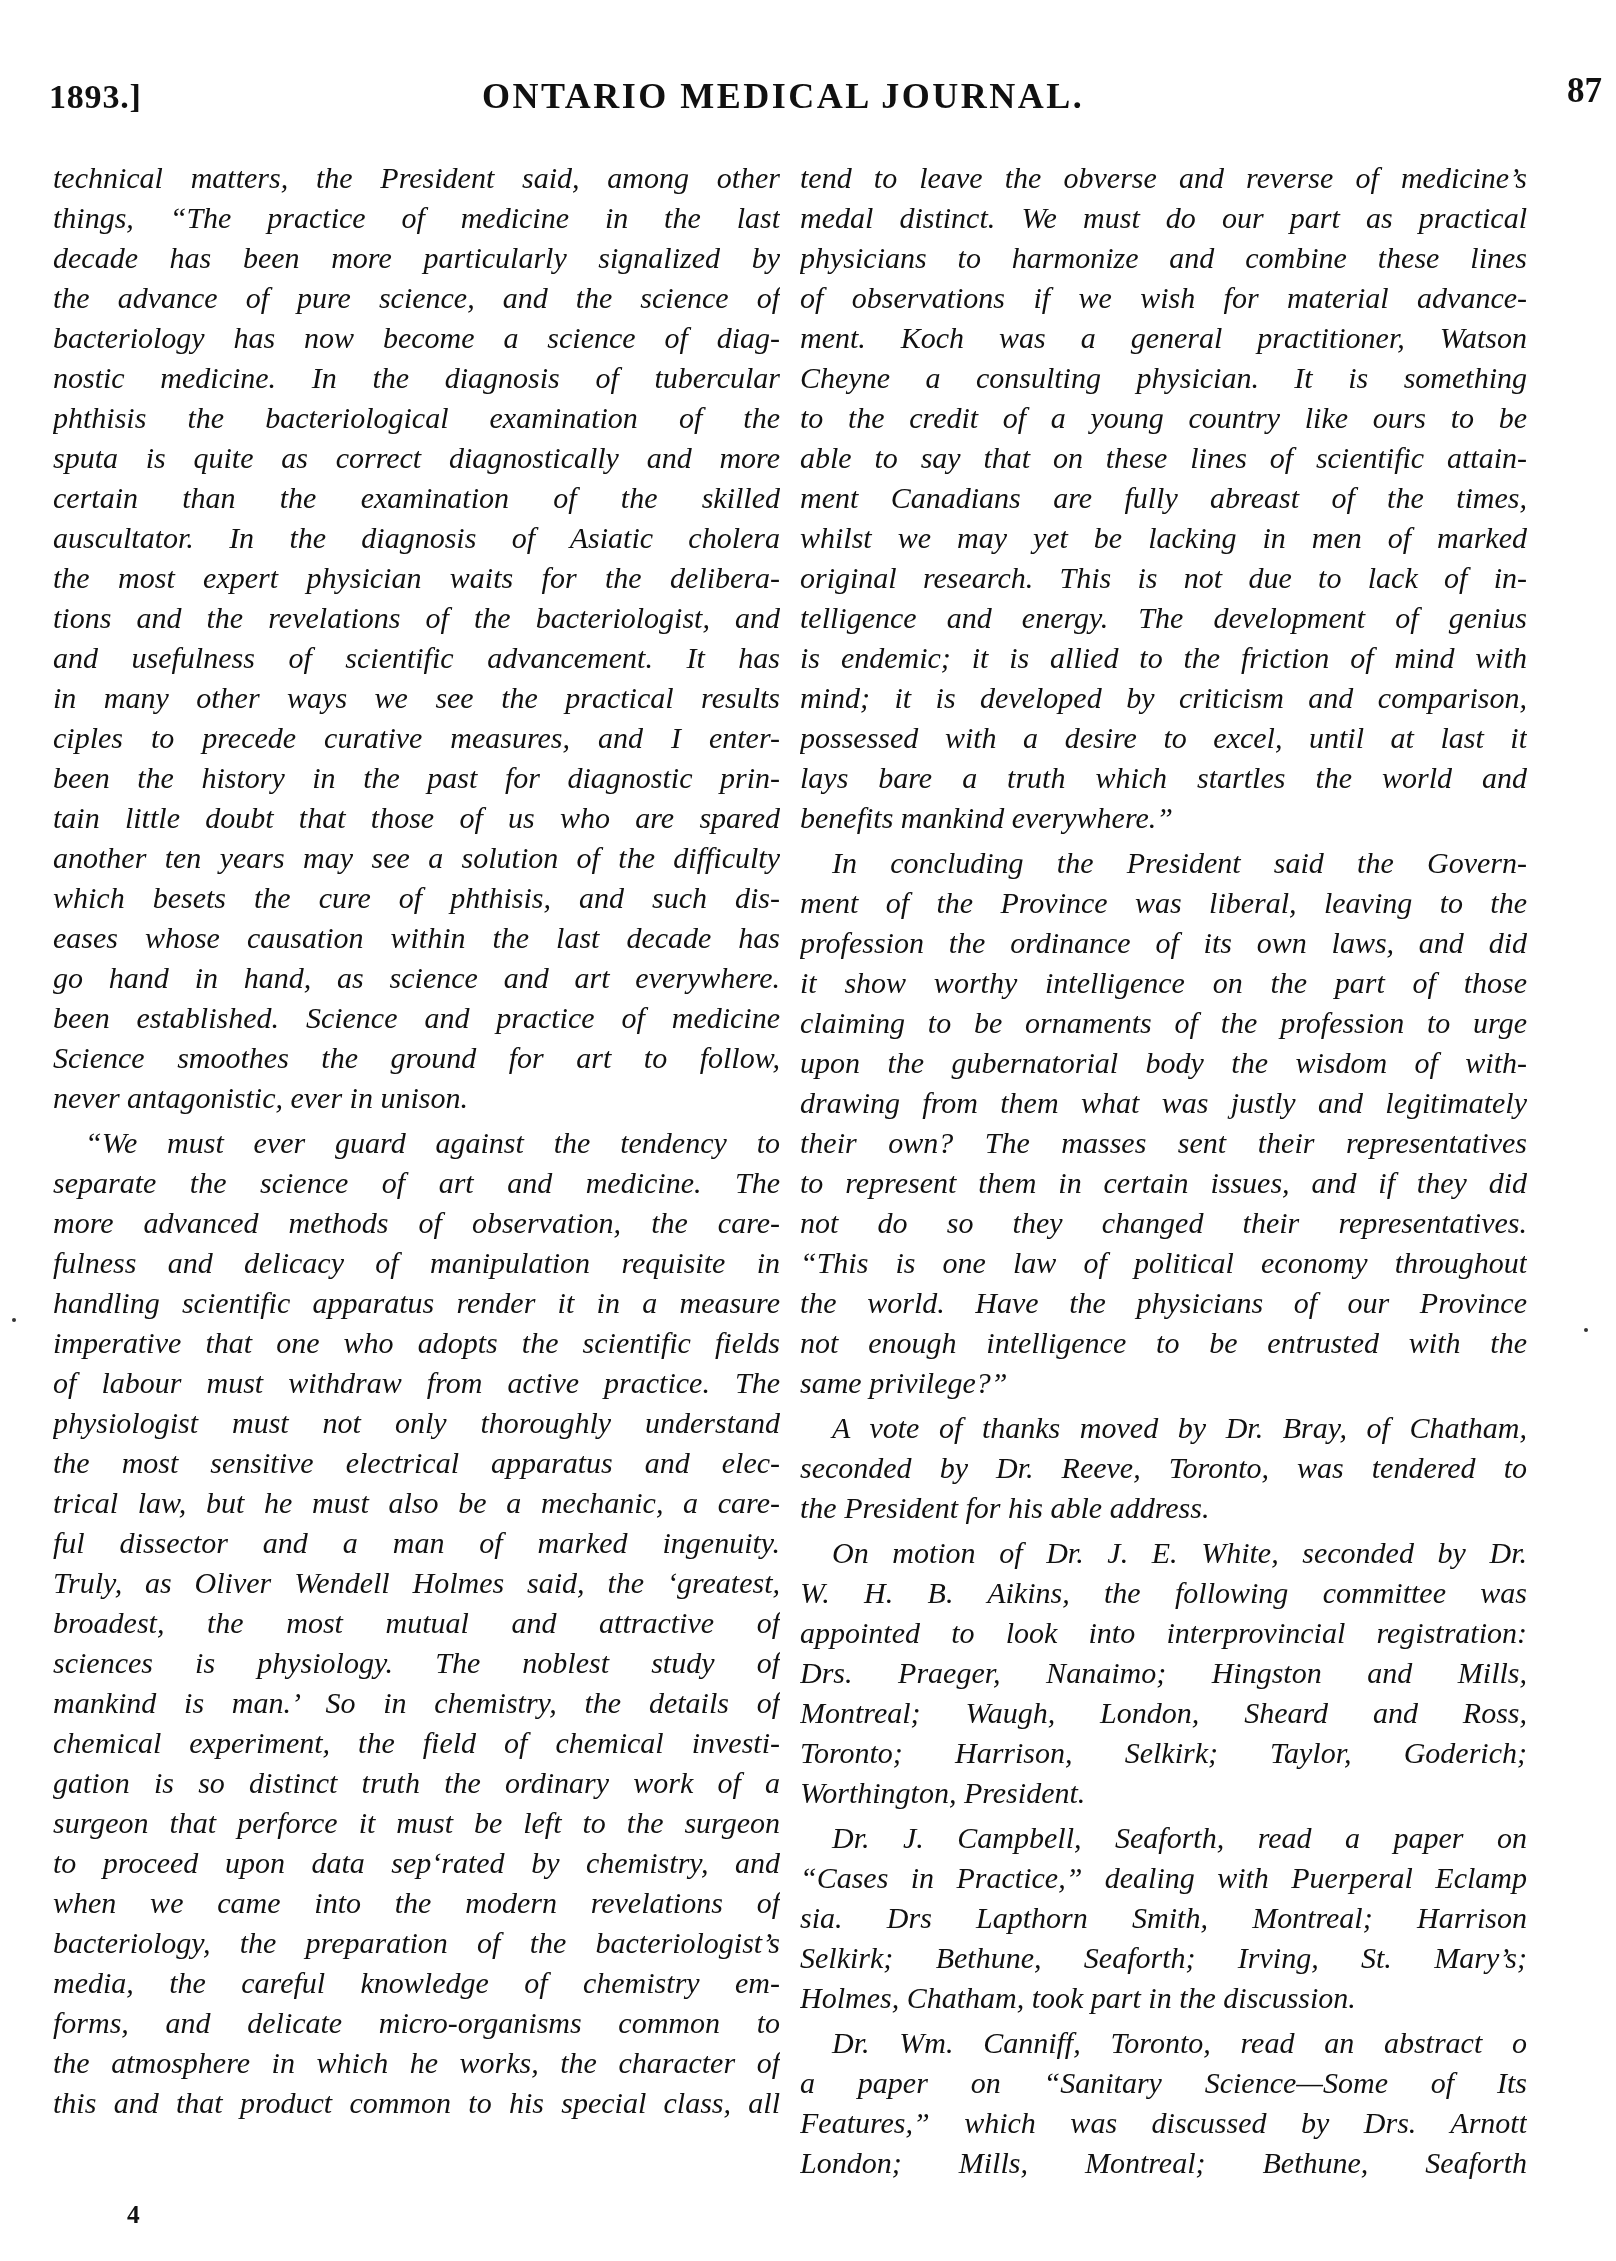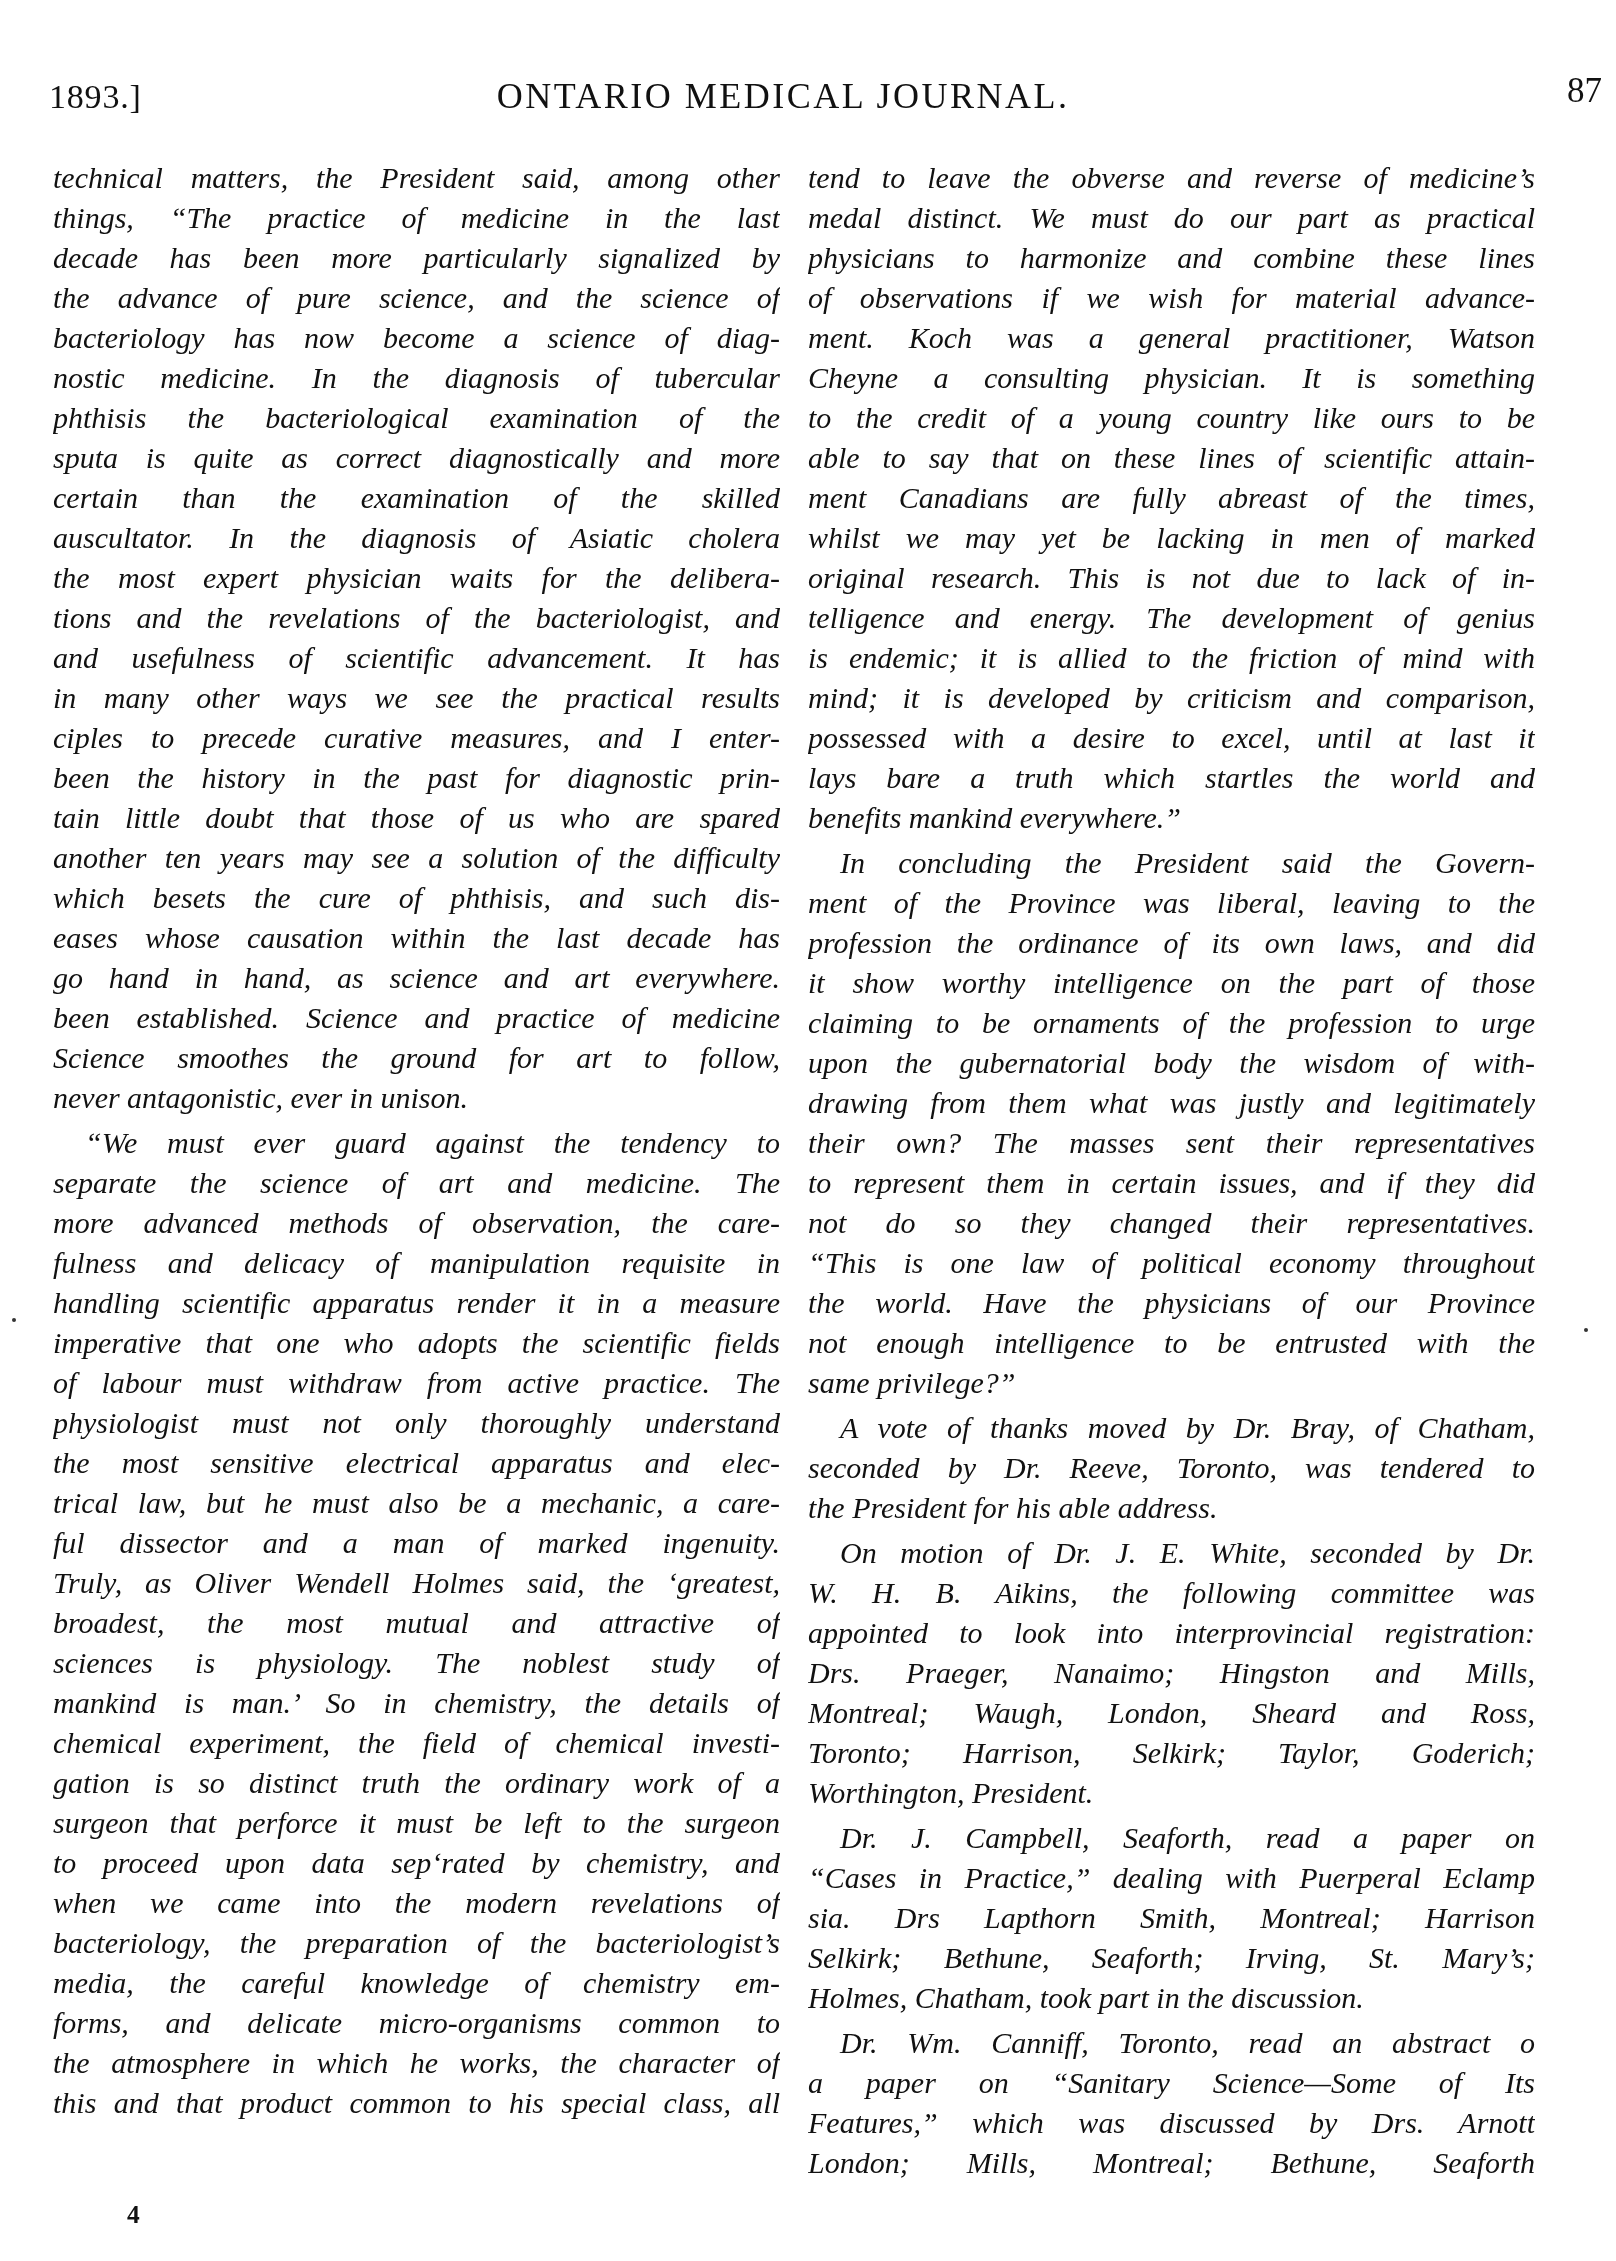--- a/index.html
+++ b/index.html
@@ -14,20 +14,21 @@
     overflow: hidden;
     color: #111111;
     font-family: "Liberation Serif", "DejaVu Serif", serif;
   }
   .page-header {
     position: absolute;
     top: 66px;
     left: 0;
     width: 1316px;
     height: 59px;
+    font-weight: bold;
   }
   .hdr-year {
     position: absolute;
     left: 49px;
     top: 12px;
     font-size: 34px;
     letter-spacing: 0.8px;
   }
   .hdr-title {
     position: absolute;
@@ -47,21 +48,21 @@
   }
   .column {
     position: absolute;
     top: 158px;
     width: 727px;
     font-size: 30px;
     line-height: 40px;
     font-style: italic;
   }
   .col-left { left: 53px; }
-  .col-right { left: 800px; margin-left: 8px; }
+  .col-right { left: 800px; }
   .line {
     display: block;
     height: 40px;
     white-space: nowrap;
     text-align: justify;
     text-align-last: justify;
     overflow: hidden;
   }
   .line.last {
     text-align-last: left;

